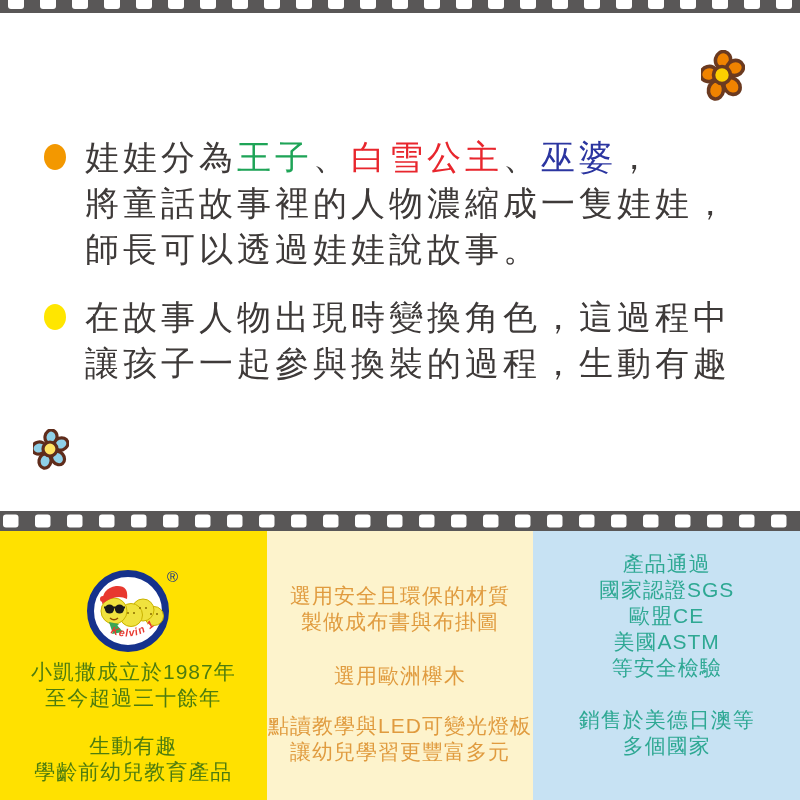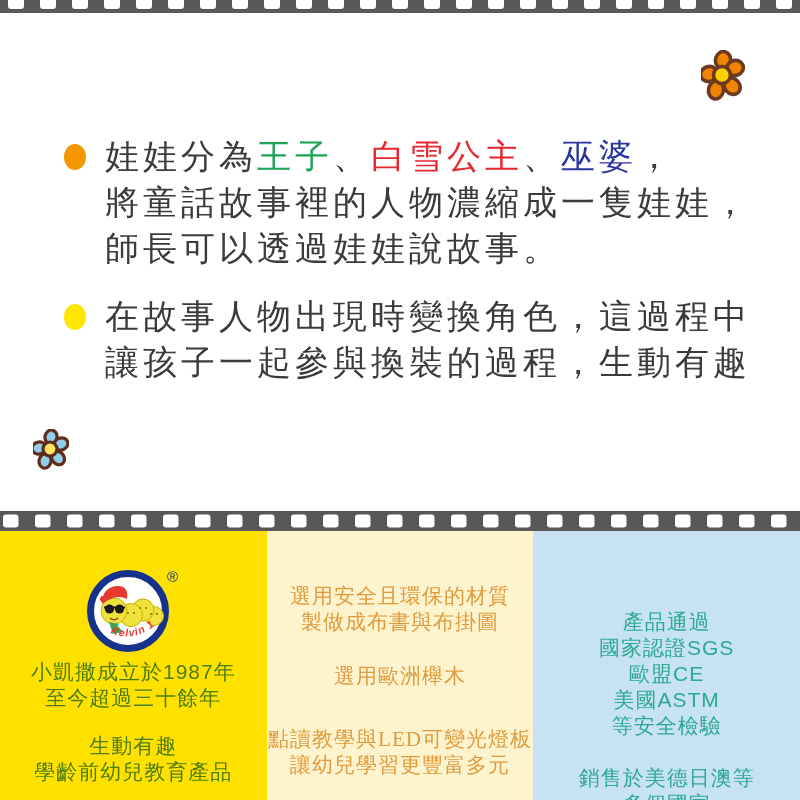--- a/index.html
+++ b/index.html
@@ -8,38 +8,38 @@
 
   
   .film-top { position:absolute; top:0; left:0; display:block; }
   .film-mid { position:absolute; top:511px; left:0; display:block; }
 
   
   .flower-tr { position:absolute; left:701px; top:50px; }
   .flower-l  { position:absolute; left:33px;  top:429px; }
 
   
-  .bullet { position:absolute; left:64px; width:730px; display:flex; align-items:flex-start;font-family:Liberation Serif, serif; }
+  .bullet { position:absolute; left:44px; width:730px; display:flex; align-items:flex-start; }
   .bullet-1 { top:134px; }
   .bullet-2 { top:294px; }
   .marker { flex:none; width:22px; height:26px; border-radius:50%; margin-top:10px; }
   .bullet-body { margin-left:19px; font-size:34px; line-height:46px; letter-spacing:4px;
                  color:#3e3a39; font-weight:500; white-space:nowrap; }
 
   
   .columns { position:absolute; top:531px; left:0; width:800px; height:269px; display:flex; }
   .col { width:33.3334%; height:100%; text-align:center; font-size:21px; line-height:26px;
          letter-spacing:1px; font-weight:500; }
   .col .group { white-space:nowrap; }
   .col1 .g1 { margin-top:4px; }
   .col1 .g2 { margin-top:22px; }
   .col2 { padding-top:52px; }
   .col2 .g2 { margin-top:28px; }
-  .col2 .g3 { margin-top:37px;font-family:Liberation Serif, serif; }
-  .col3 { padding-top:78px; }
+  .col2 .g3 { margin-top:24px; }
+  .col3 { padding-top:20px; }
   .col3 .g2 { margin-top:26px; }
 
   .logo-wrap { margin:34px auto 0; width:100px; height:90px; }
 </style>
 </head>
 <body>
 
 <div class="canvas">
 
   <svg class="film-top" width="800" height="13">

